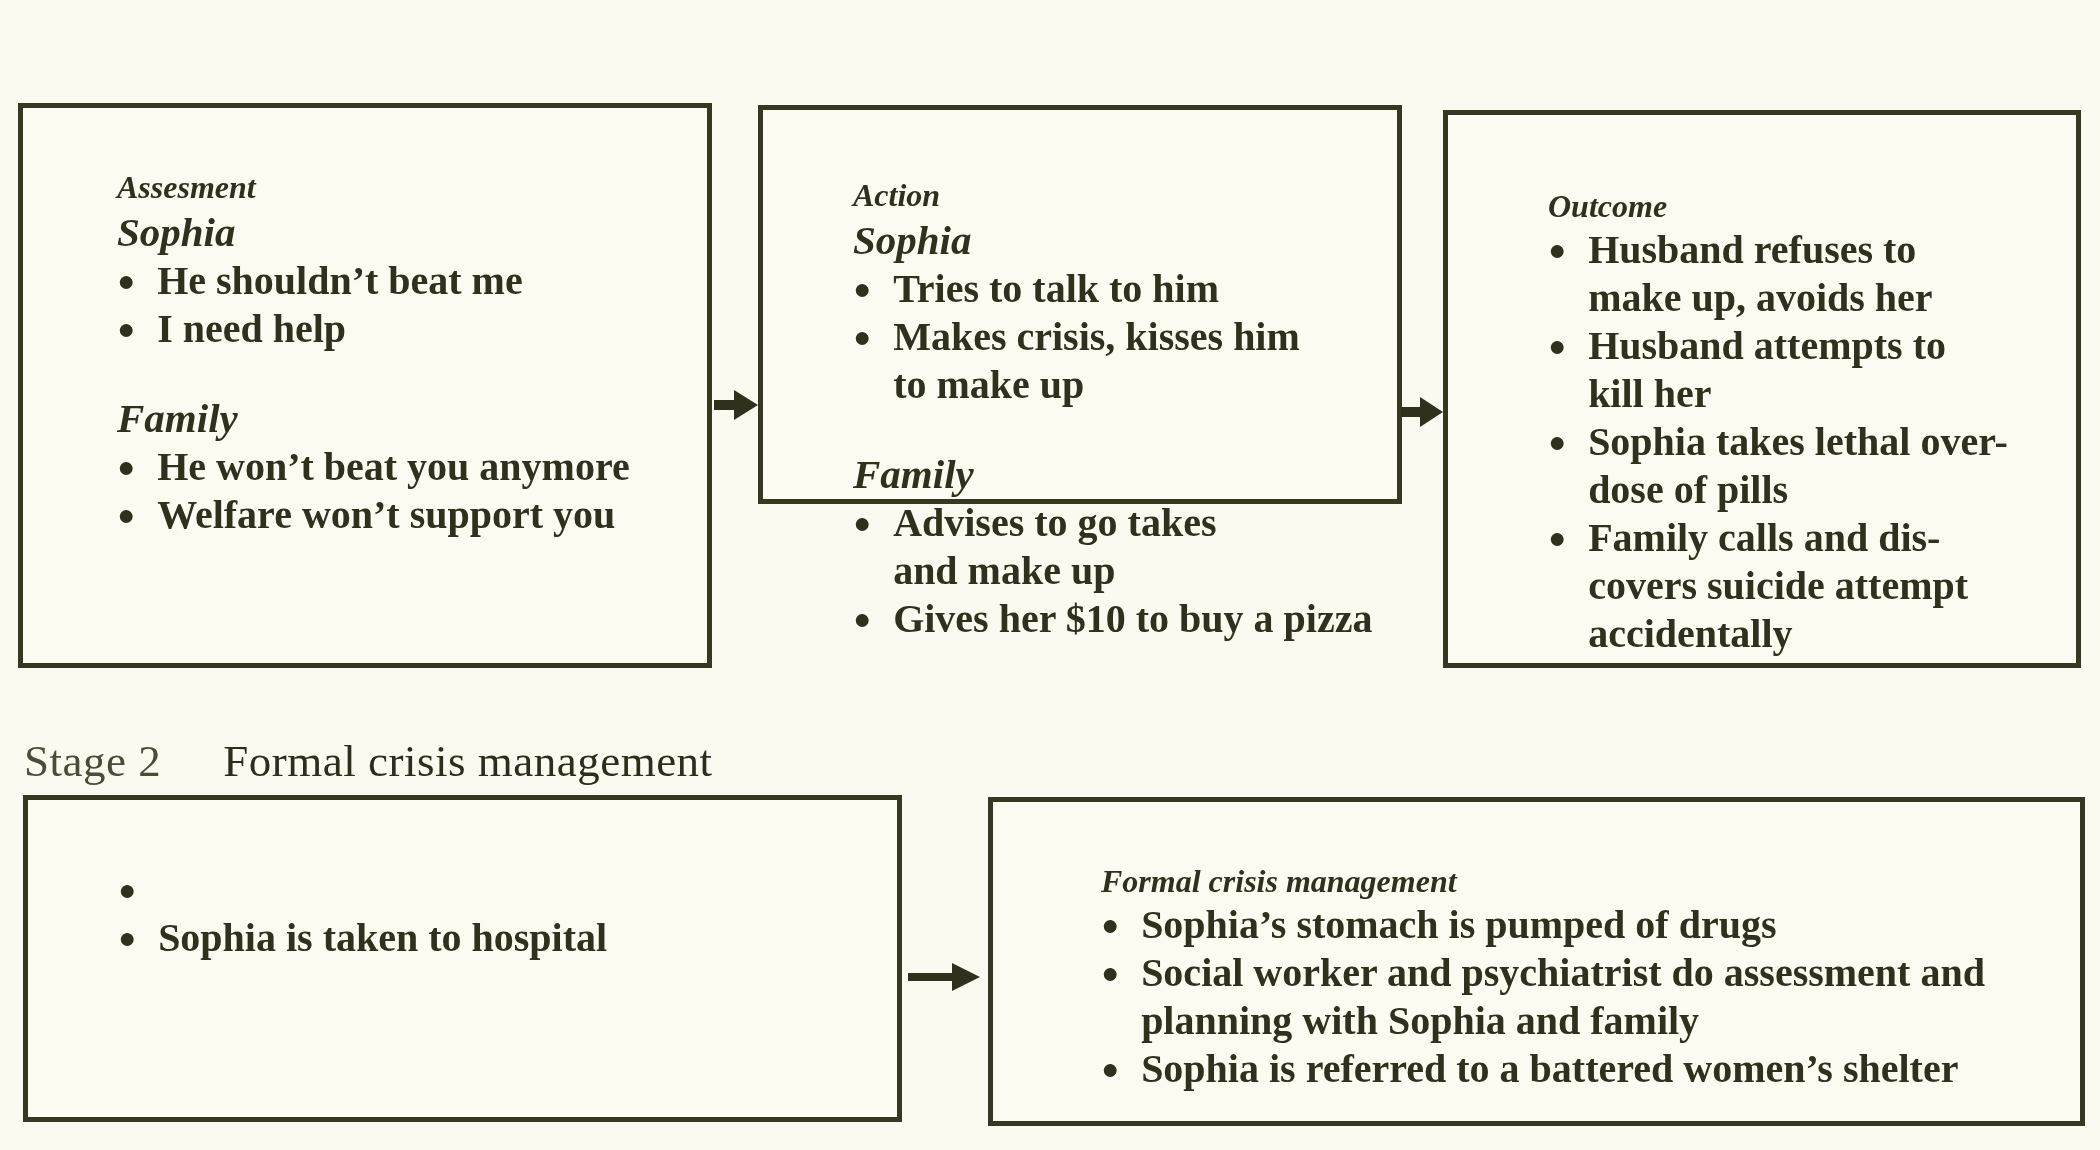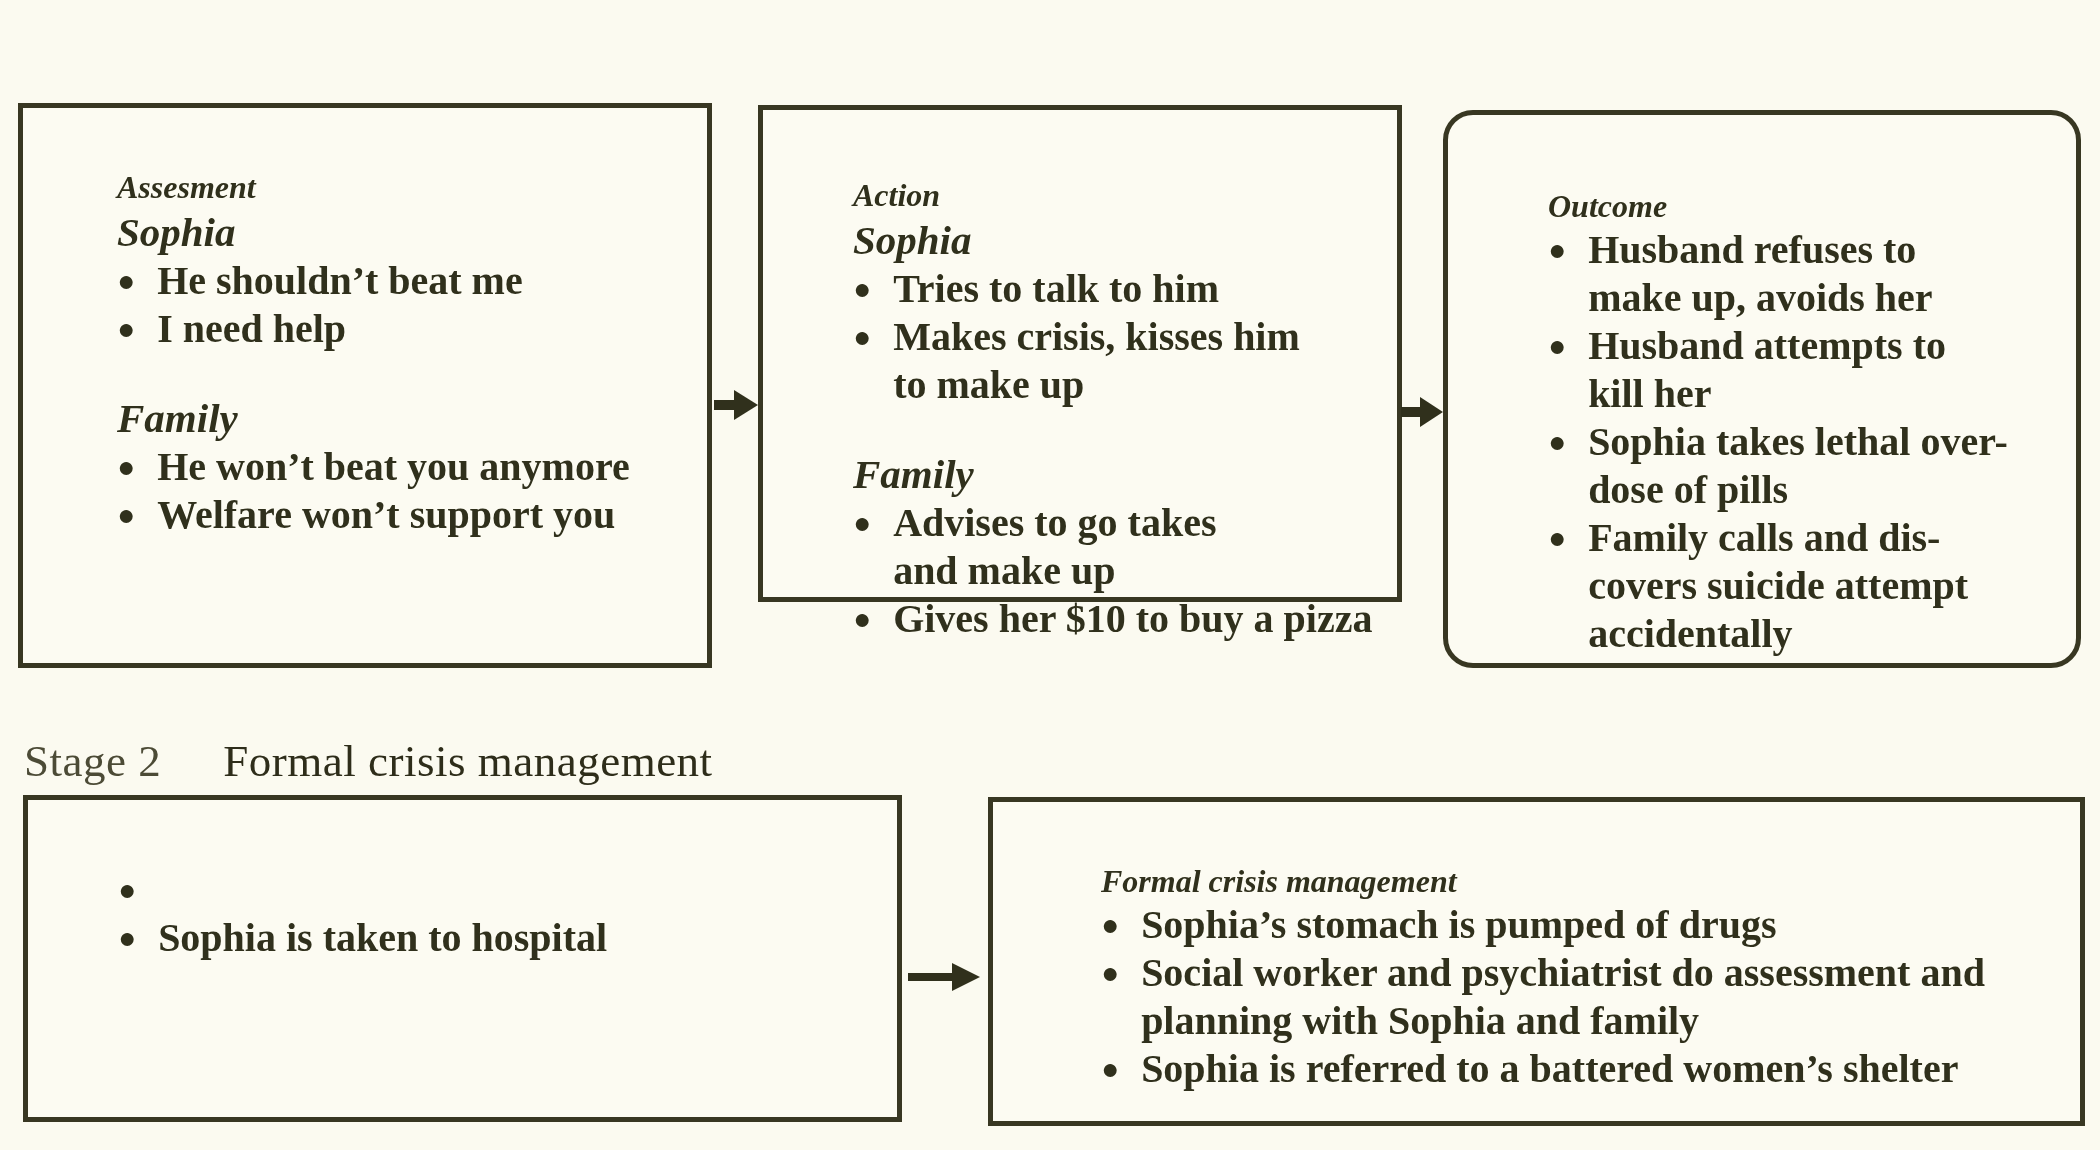--- a/index.html
+++ b/index.html
@@ -29,22 +29,22 @@
   #stage1-heading { top: 6px; }
   #stage2-heading { top: 735px; }
 
   .flowbox {
     position: absolute;
     border: 5px solid #383722;
     background: #fcfbf2;
     box-sizing: border-box;
   }
   #assessment-box { left: 18px;   top: 103px; width: 694px;  height: 565px; padding: 60px 28px 0 94px; }
-  #action-box     { left: 758px;  top: 105px; width: 644px;  height: 497px; padding: 66px 20px 0 90px; }
-  #outcome-box    { left: 1443px; top: 110px; width: 638px;  height: 558px; padding: 72px 20px 0 100px; border-radius: 30px; }
+  #action-box     { left: 758px;  top: 105px; width: 644px;  height: 399px; padding: 66px 20px 0 90px; }
+  #outcome-box    { left: 1443px; top: 110px; width: 638px;  height: 558px; padding: 72px 20px 0 100px; }
   #linkage-box    { left: 23px;   top: 795px; width: 879px;  height: 327px; padding: 66px 30px 0 90px; }
   #formal-box     { left: 988px;  top: 797px; width: 1097px; height: 329px; padding: 60px 30px 0 108px; }
 
   .box-title {
     font-style: italic;
     font-weight: 700;
     font-size: 32px;
     line-height: 1.22;
     white-space: pre-line;
   }

